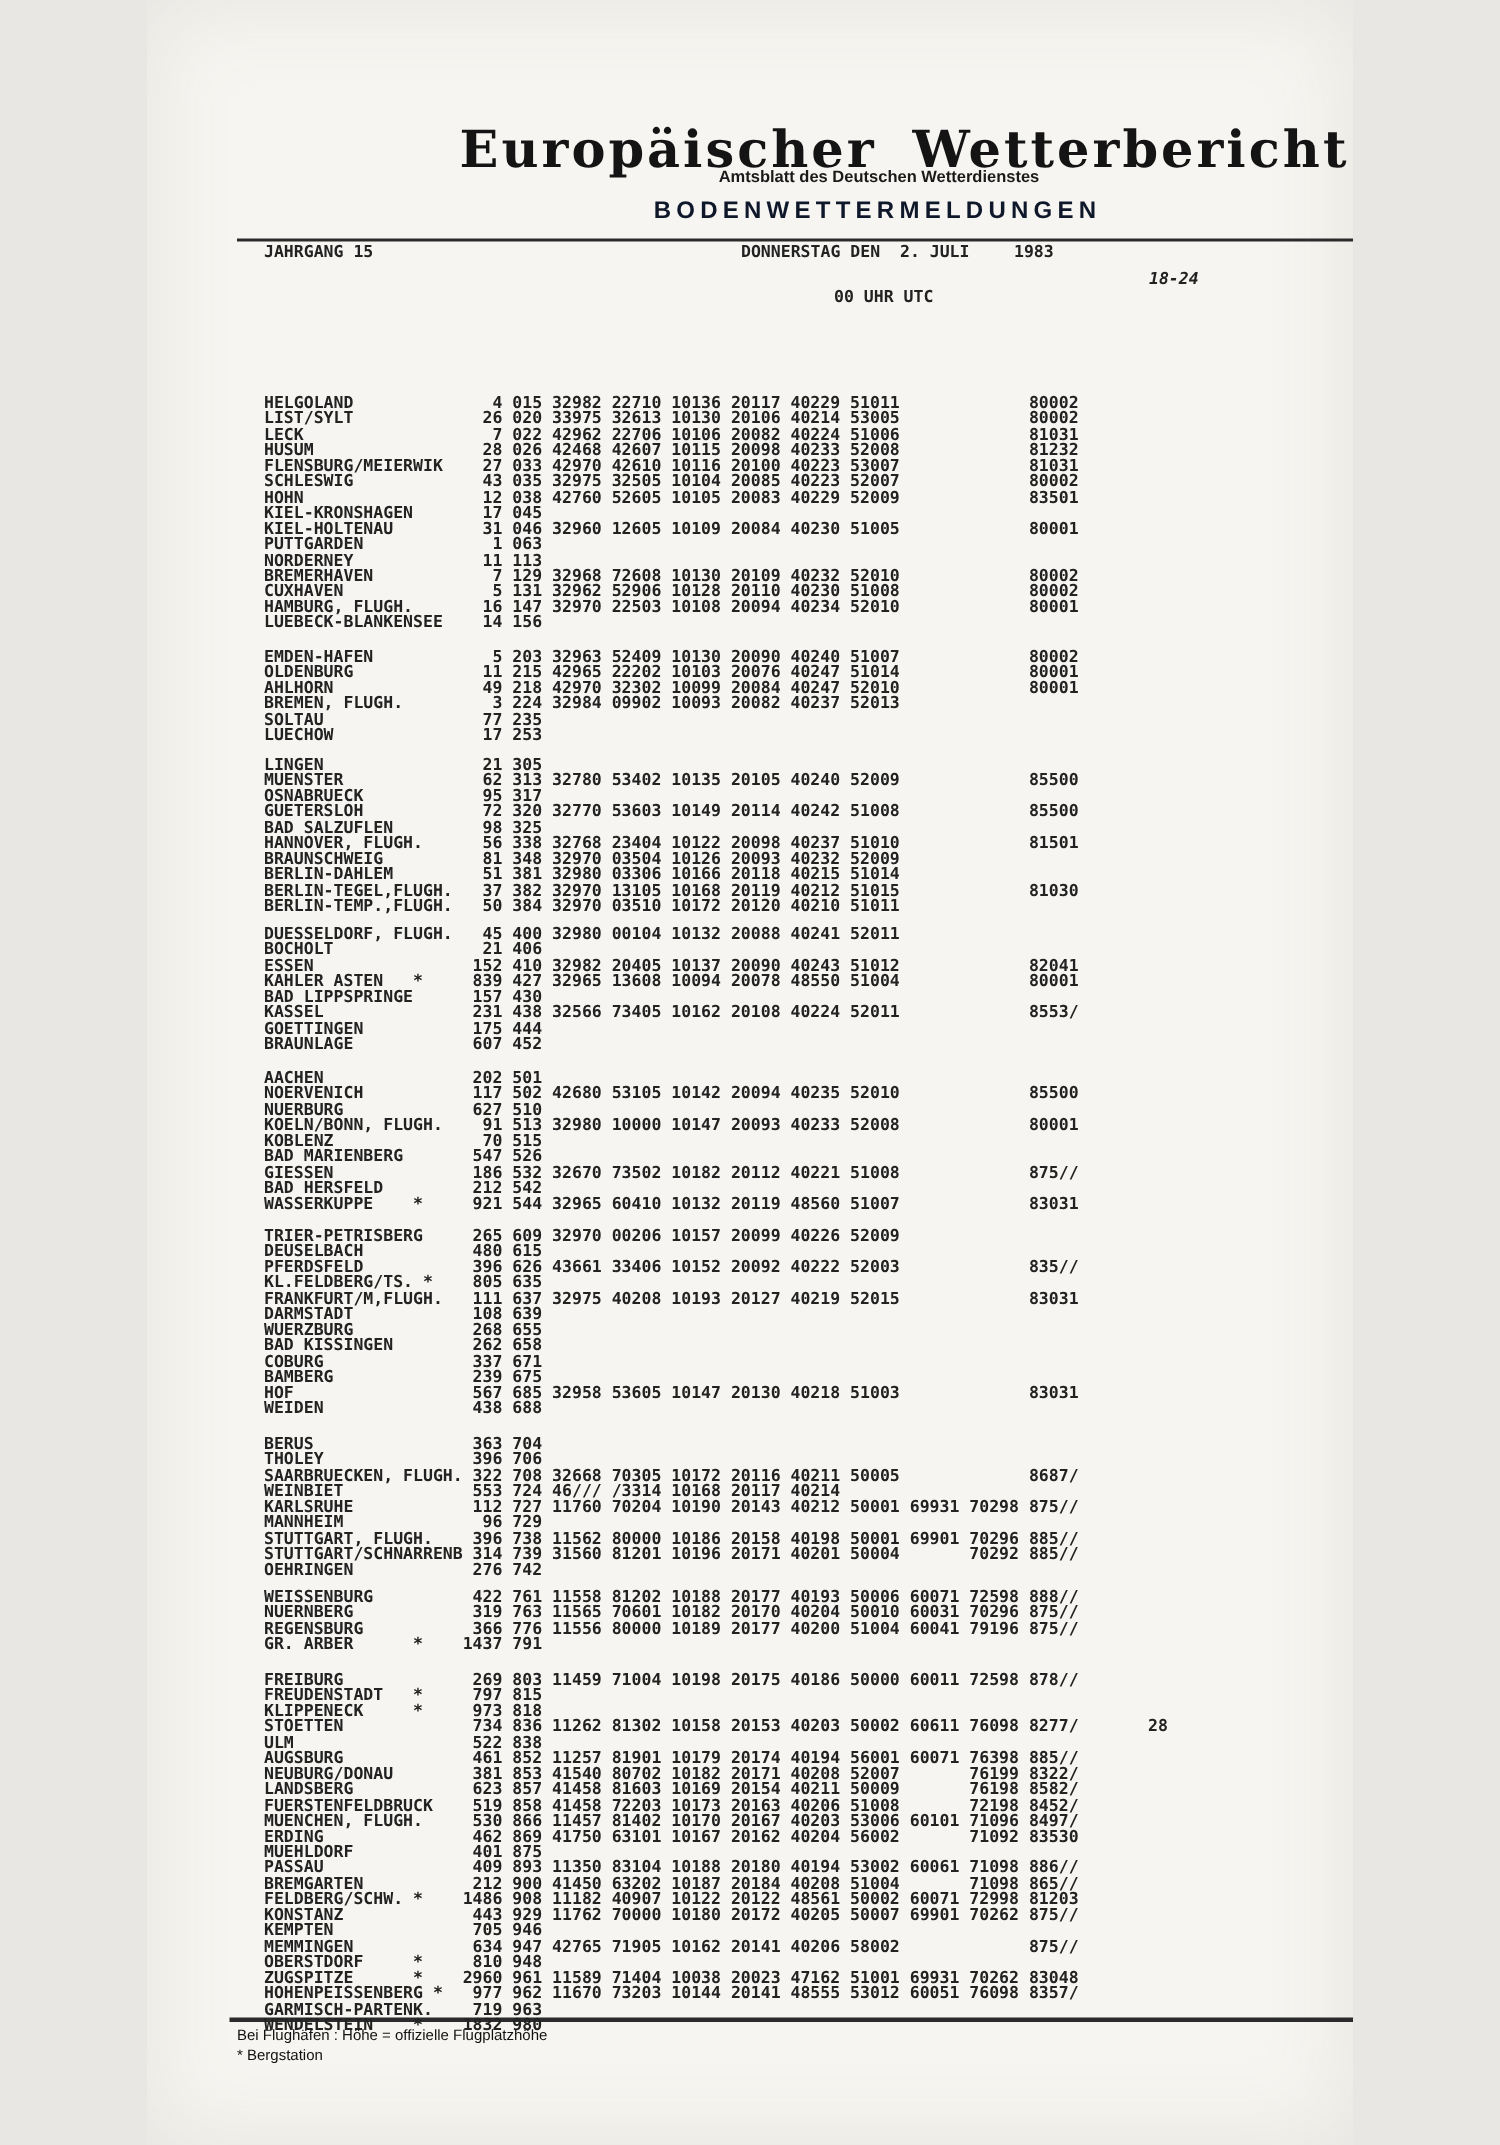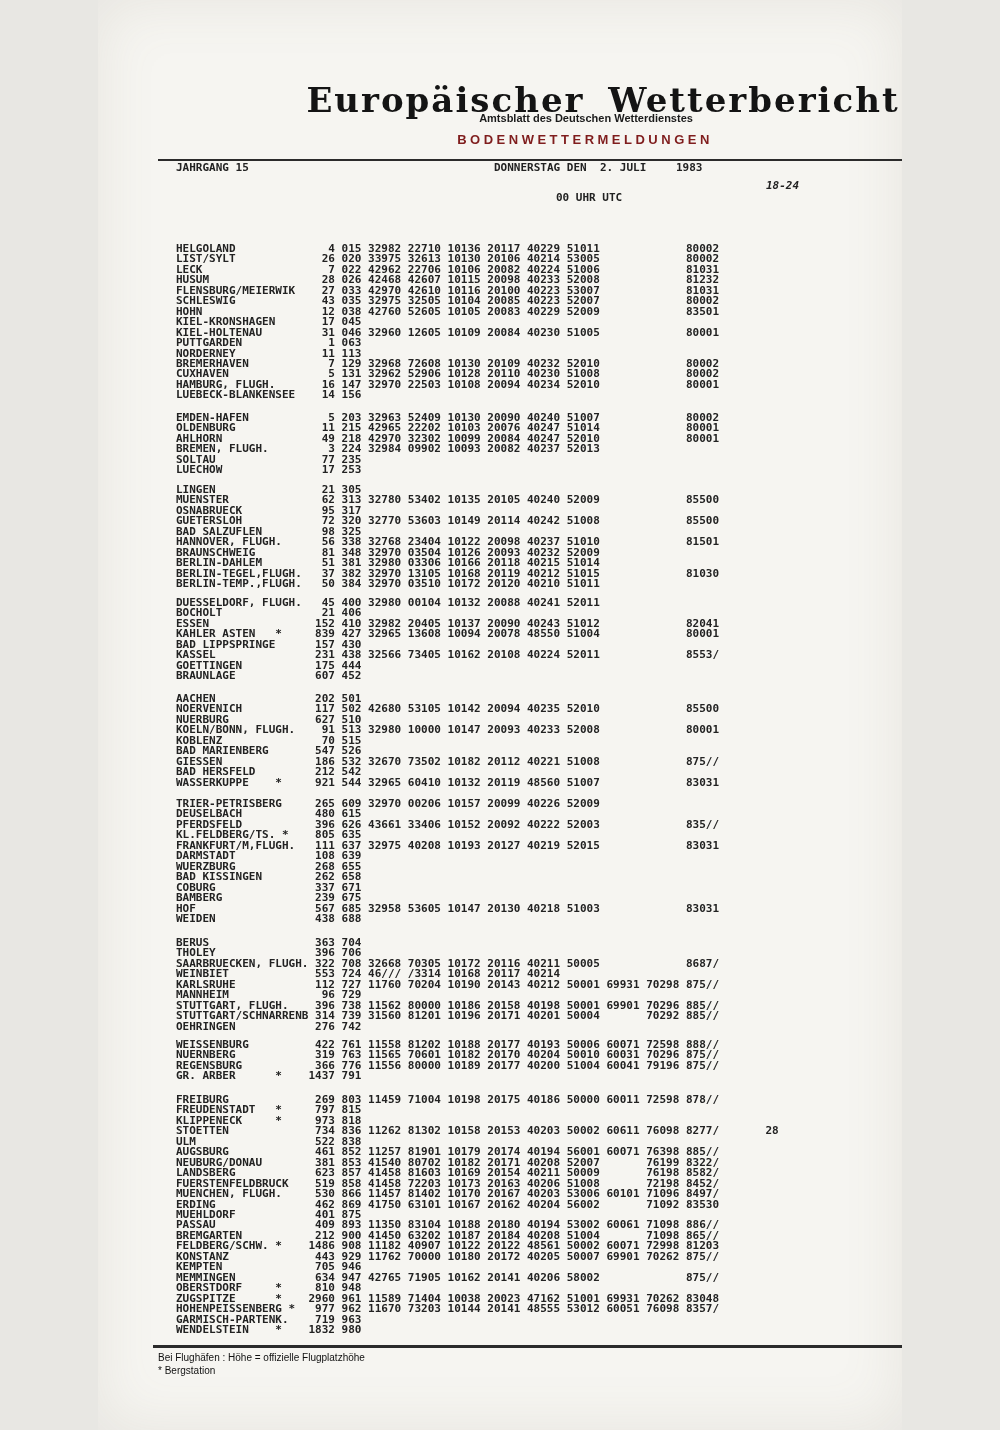--- a/index.html
+++ b/index.html
@@ -11,24 +11,24 @@
   }
   .abs{position:absolute;white-space:pre;}
   .mono{font-family:"DejaVu Sans Mono", monospace;font-size:11px;font-weight:700;
         letter-spacing:0;line-height:10.45px;margin:0;color:#222;}
   .title{
     font-family:"DejaVu Serif", serif;font-weight:700;font-size:34px;
     letter-spacing:2px;word-spacing:10px;color:#141414;
   }
   .subtitle{font-family:"Liberation Sans", sans-serif;font-weight:700;font-size:11px;color:#1a1a1a;}
   .supplement{font-family:"Liberation Sans", sans-serif;font-weight:700;font-size:11px;color:#222;}
-  .section{font-family:"Liberation Sans", sans-serif;font-weight:700;font-size:13px;
-           letter-spacing:3.5px;color:#7f1d1d;}
+  .section{font-family:"Liberation Sans", sans-serif;font-weight:700;font-size:16px;
+           letter-spacing:3.5px;color:#0f172a;}
   .rule{position:absolute;background:#2b2b2b;}
-  .blk{position:absolute;left:78px;}
+  .blk{position:absolute;left:78px;margin-top:20px;}
   .footnote{font-family:"Liberation Sans", sans-serif;font-weight:400;font-size:10px;color:#111;line-height:12px;}
   .centerx{transform:translateX(-50%);}
 </style>
 </head>
 <body>
 
 <div id="page">
 
   <div class="abs title centerx" style="left:505px;top:80px;">Europäischer Wetterbericht</div>
   <div class="abs subtitle centerx" style="left:488px;top:112px;">Amtsblatt des Deutschen Wetterdienstes</div>

